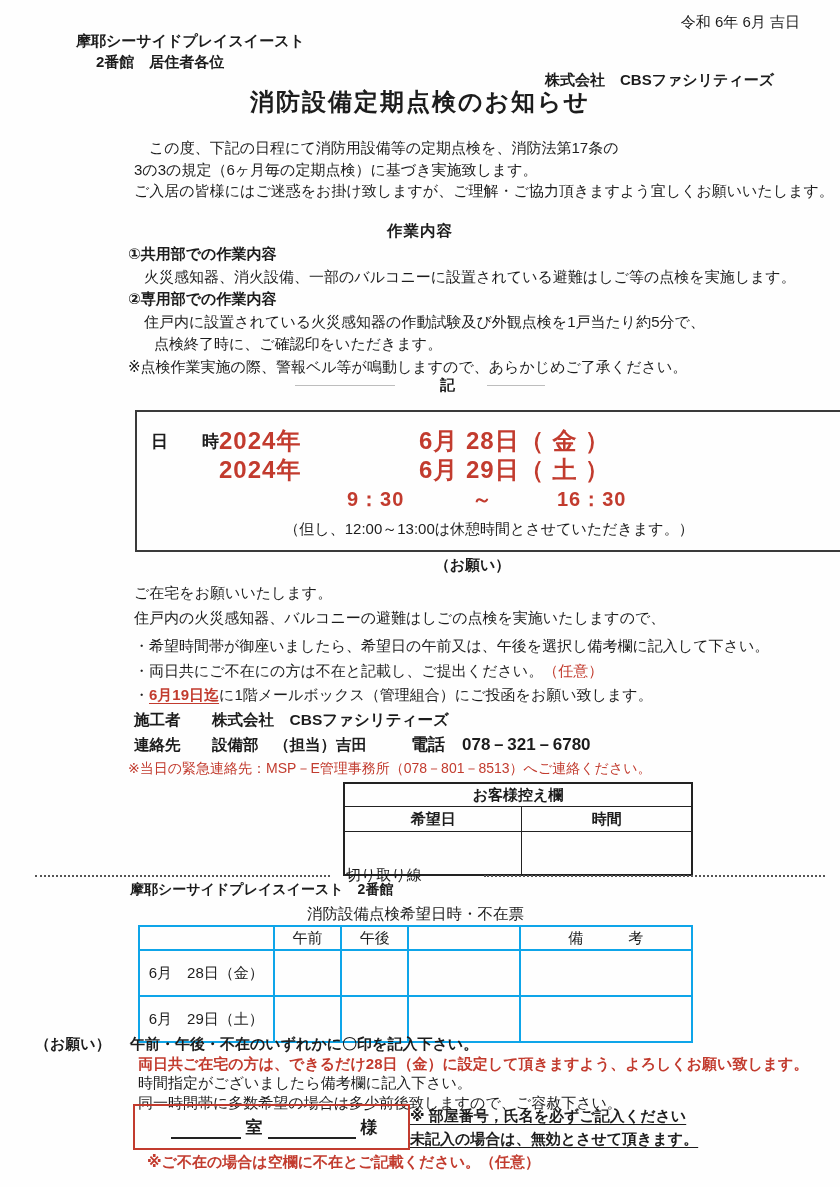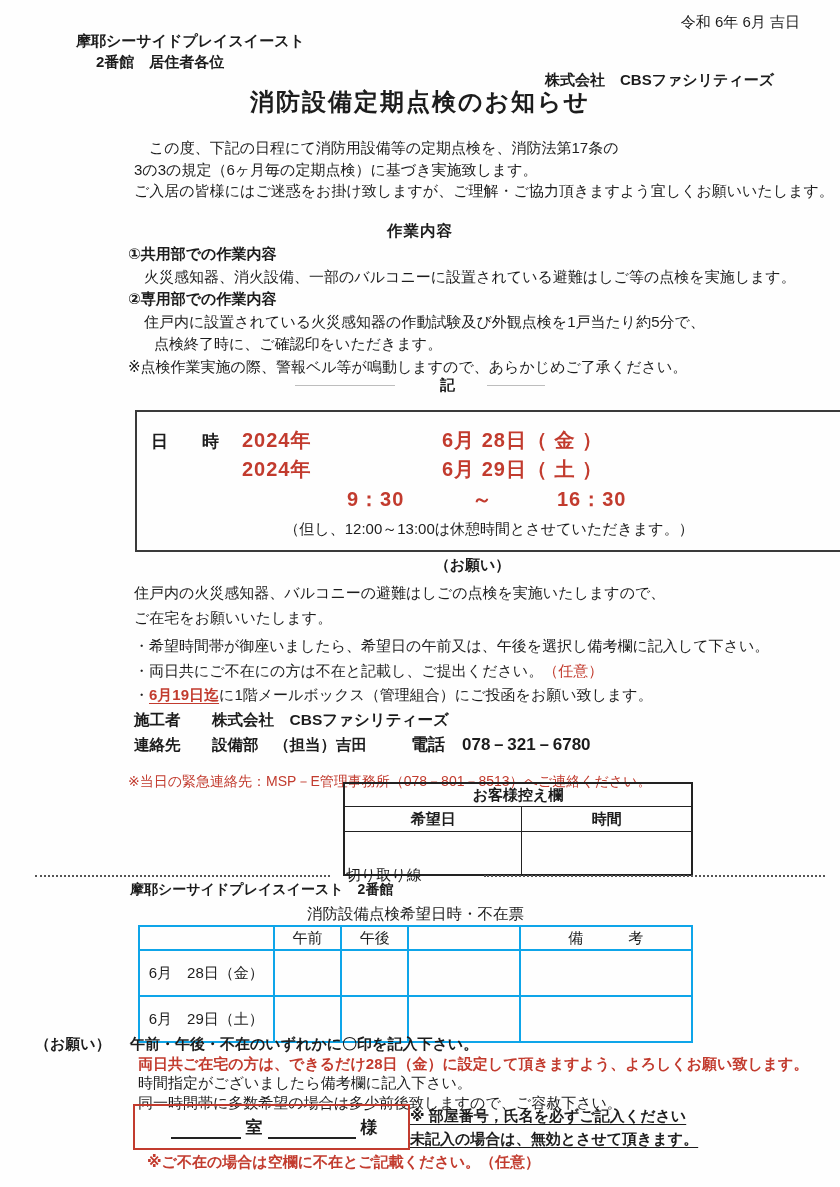--- a/index.html
+++ b/index.html
@@ -30,39 +30,39 @@
 
   .ki-row{position:absolute;top:376px;left:0;right:0;display:flex;align-items:center;
     justify-content:center;font-size:15px;font-weight:bold;}
   .ki-row .ki-line{height:0;border-top:1px solid #bdbdbd;}
   .ki-row .l1{width:100px;margin-right:45px;}
   .ki-row .l2{width:58px;margin-left:32px;}
 
   .schedule-box{position:absolute;top:410px;left:135px;width:708px;height:142px;
     border:2px solid #3a3a3a;box-sizing:border-box;padding-top:14px;}
   .sched-label{position:absolute;left:14px;top:18px;font-size:17px;font-weight:bold;}
-  .sched-row{padding-left:105px;font-size:20px;font-weight:bold;line-height:29px;letter-spacing:1px;}
+  .sched-row{padding-left:82px;font-size:24px;font-weight:bold;line-height:29px;letter-spacing:1px;}
   .sched-row .year{display:inline-block;width:200px;}
   .sched-time{padding-left:210px;font-size:20px;font-weight:bold;line-height:30px;letter-spacing:1px;}
   .sched-time .t1{display:inline-block;width:125px;}
   .sched-time .tl{display:inline-block;width:85px;}
   .sched-note{text-align:center;font-size:15px;margin-top:6px;}
 
   .req-heading{position:absolute;top:556px;left:135px;width:675px;text-align:center;
     font-size:15px;font-weight:bold;}
   .request{position:absolute;top:581px;left:134px;font-size:15px;line-height:24.5px;}
   .request .gap{margin-top:4px;}
   .deadline{color:#c23b2e;text-decoration:underline;text-underline-offset:3px;}
 
   .contractor{position:absolute;top:707px;left:134px;font-size:15.5px;}
   .contractor .c-row{line-height:25px;}
   .contractor .c-label{display:inline-block;width:78px;font-weight:bold;}
   .contractor .c-val{font-weight:bold;}
   .contractor .c-phone{font-weight:bold;font-size:17px;margin-left:44px;}
-  .contractor .c-emergency{font-size:14px;margin-left:-6px;margin-top:16px;}
+  .contractor .c-emergency{font-size:14px;margin-left:-6px;margin-top:3px;}
 
   table{border-collapse:collapse;}
   .slip{position:absolute;top:782px;left:343px;width:350px;border:2px solid #222;}
   .slip td{border:1.5px solid #222;font-size:15px;font-weight:bold;text-align:center;padding:0;}
   .slip .slip-title-row td{height:22px;}
   .slip .slip-head-row td{height:24px;}
   .slip .slip-empty-row td{height:42px;}
   .slip col.c1{width:179px;} .slip col.c2{width:171px;}
 
   .cutline{position:absolute;top:866px;left:35px;width:790px;display:flex;align-items:center;}
@@ -144,22 +144,22 @@
     </div>
     <div class="sched-time red nowrap">
       <span class="t1">9：30</span><span class="tl">～</span><span>16：30</span>
     </div>
     <div class="sched-note nowrap">（但し、12:00～13:00は休憩時間とさせていただきます。）</div>
   </div>
 
   <div class="req-heading nowrap">（お願い）</div>
 
   <div class="request">
+    <div class="nowrap">ご在宅をお願いいたします。</div>
     <div class="nowrap">住戸内の火災感知器、バルコニーの避難はしごの点検を実施いたしますので、</div>
-    <div class="nowrap">ご在宅をお願いいたします。</div>
     <div class="gap nowrap">・希望時間帯が御座いましたら、希望日の午前又は、午後を選択し備考欄に記入して下さい。</div>
     <div class="nowrap">
       <span>・両日共にご不在にの方は不在と記載し、ご提出ください。</span><span class="red">（任意）</span>
     </div>
     <div class="nowrap">
       <span>・</span><span class="deadline bold">6月19日迄</span><span>に1階メールボックス（管理組合）にご投函をお願い致します。</span>
     </div>
   </div>
 
   <div class="contractor">

